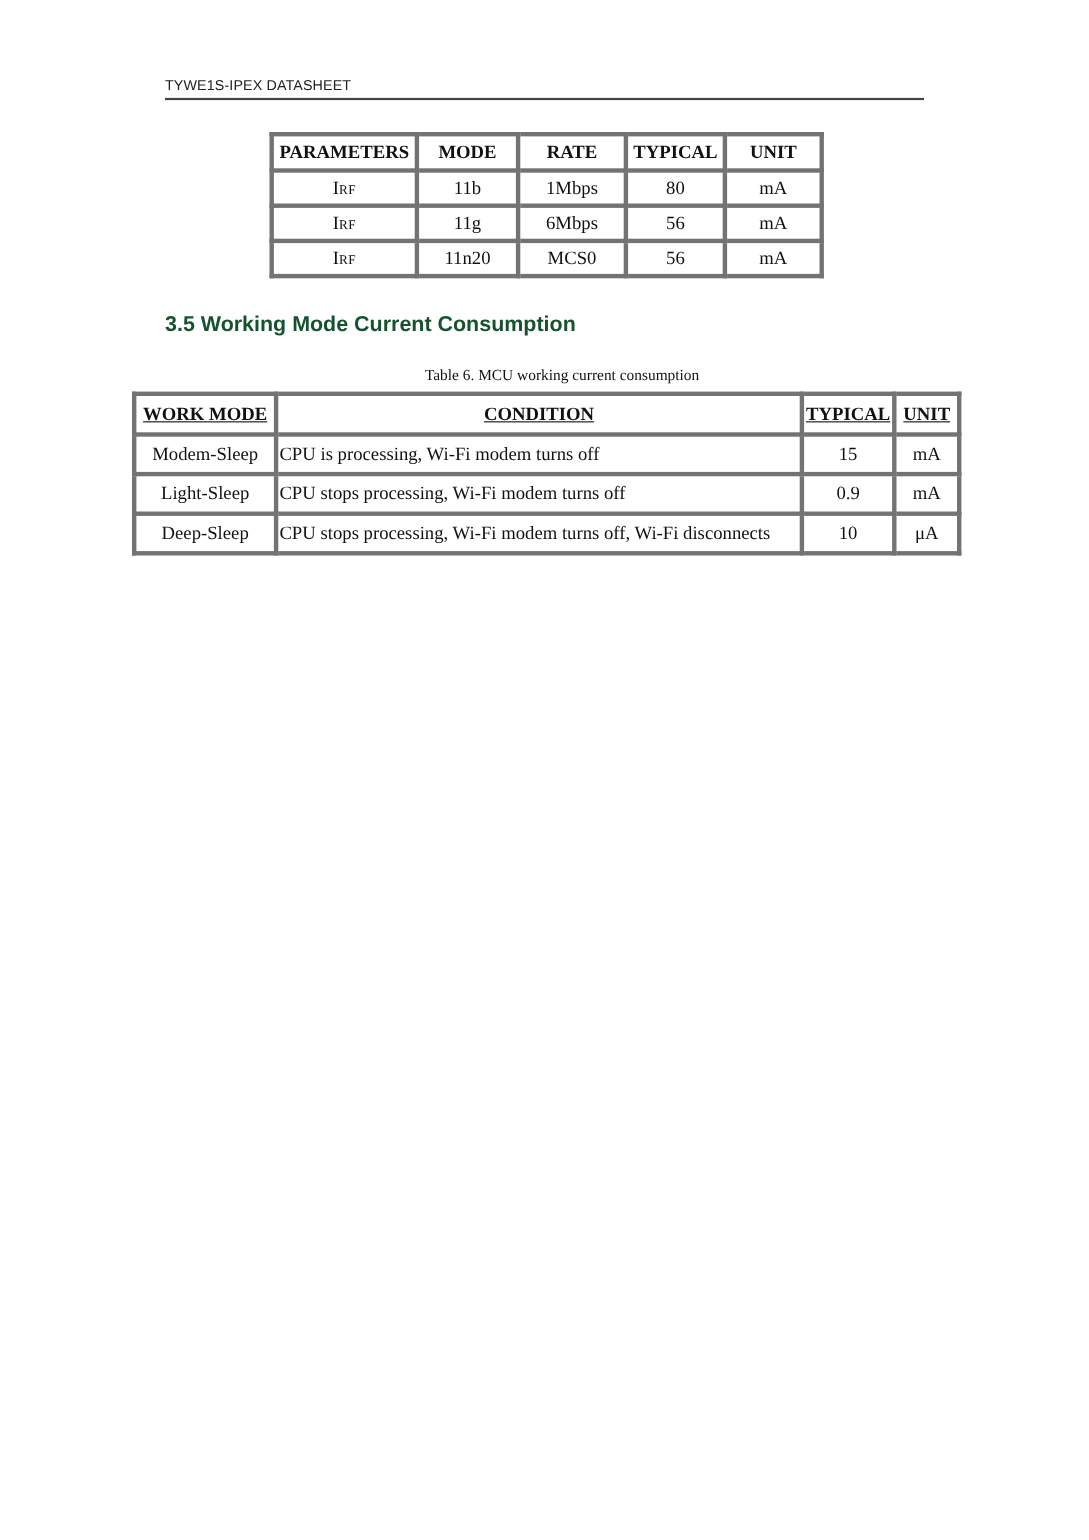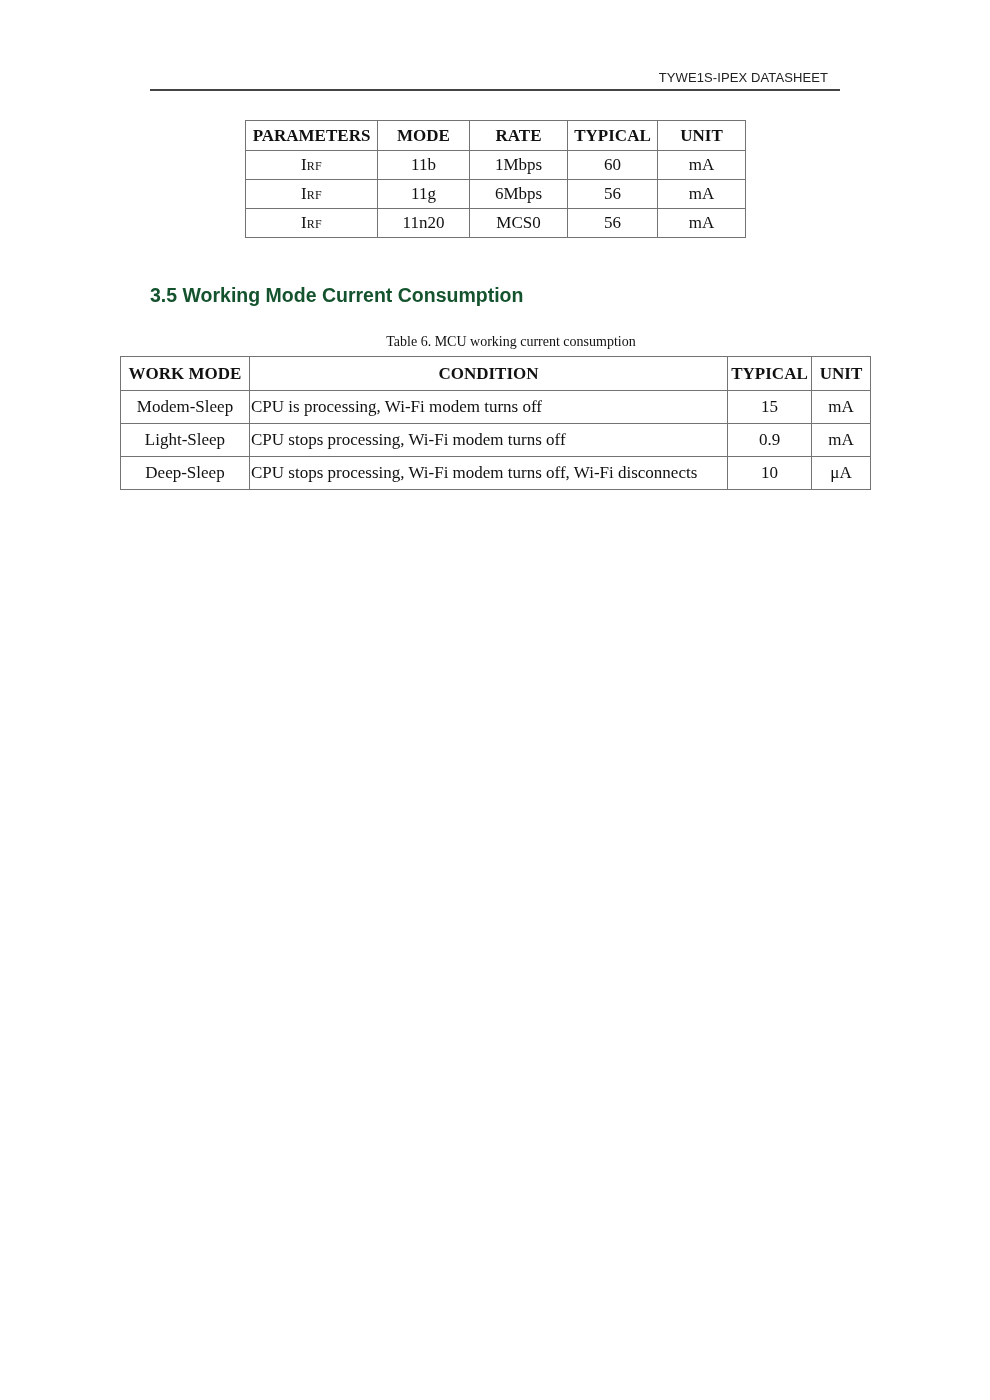--- a/index.html
+++ b/index.html
@@ -10,45 +10,45 @@
     body {
       width: 990px;
       height: 1400px;
       position: relative;
       overflow: hidden;
       color: #111111;
       font-family: "Liberation Serif", serif;
     }
     .page-header {
       position: absolute;
-      left: 138px;
+      left: 150px;
       top: 70px;
       width: 690px;
-      text-align: right;
+      text-align: left;
       font-family: "Liberation Sans", sans-serif;
       font-size: 13px;
       letter-spacing: 0.1px;
       color: #222222;
     }
     .header-rule {
       position: absolute;
       left: 150px;
       top: 89px;
       width: 690px;
       height: 0;
       border-top: 2px solid #444444;
     }
     table {
       border-collapse: collapse;
       position: absolute;
       font-family: "Liberation Serif", serif;
       color: #111111;
     }
     td, th {
-      border: 1px solid #737373;
+      border: 4px solid #737373;
       padding: 0;
       vertical-align: middle;
       margin-top: 17px;
     }
     
     .t1 {
       left: 245px;
       top: 120px;
     }
     .t1 th {
@@ -91,20 +91,21 @@
     
     .t2 {
       left: 120px;
       top: 356px;
     }
     .t2 th {
       height: 33px;
       font-size: 17px;
       font-weight: bold;
       text-align: center;
+      text-decoration: underline;
     }
     .t2 td {
       height: 32px;
       font-size: 17px;
     }
     .t2 col.c1 { width: 129px; }
     .t2 col.c2 { width: 478px; }
     .t2 col.c3 { width: 84px; }
     .t2 col.c4 { width: 59px; }
     .t2 td.center { text-align: center; }
@@ -131,21 +132,21 @@
       <th>RATE</th>
       <th>TYPICAL</th>
       <th>UNIT</th>
     </tr>
   </thead>
   <tbody>
     <tr>
       <td><span class="param-i">I</span><span class="param-sub">RF</span></td>
       <td>11b</td>
       <td>1Mbps</td>
-      <td>60</td>
+      <td>80</td>
       <td>mA</td>
     </tr>
     <tr>
       <td><span class="param-i">I</span><span class="param-sub">RF</span></td>
       <td>11g</td>
       <td>6Mbps</td>
       <td>56</td>
       <td>mA</td>
     </tr>
     <tr>

